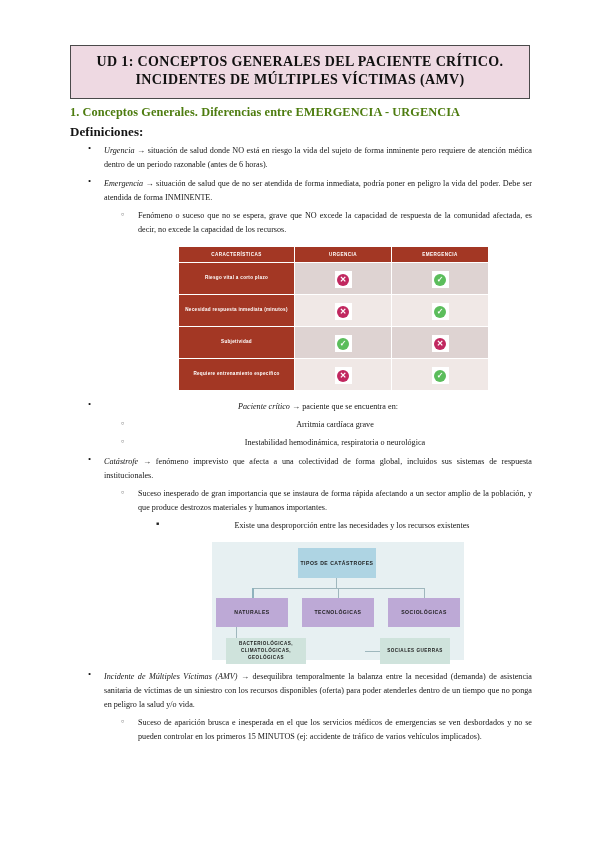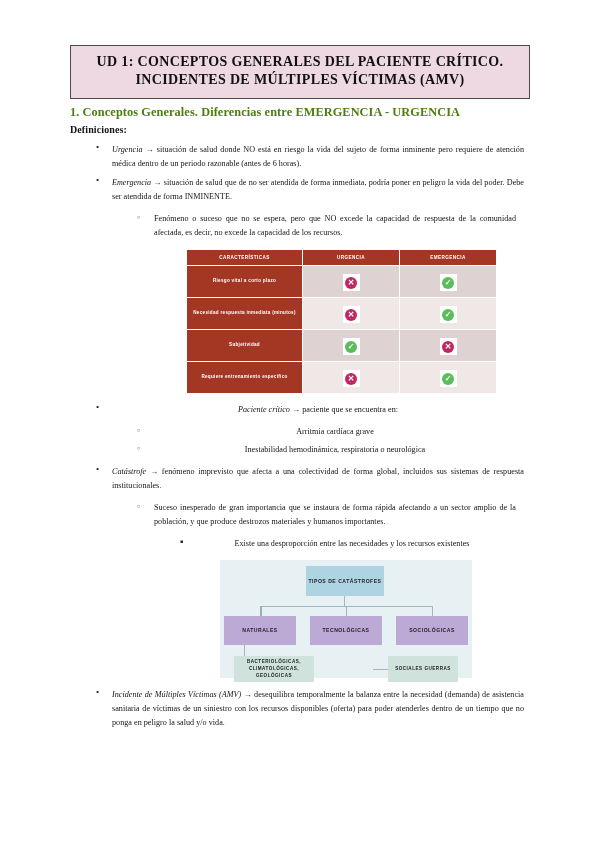--- a/index.html
+++ b/index.html
@@ -53,28 +53,28 @@
   }
 
   
   .body-flow {
     position: absolute;
     left: 70px;
     top: 124px;
     width: 462px;
   }
   .lead {
-    font-size: 10px;
+    font-size: 13px;
     font-weight: bold;
     margin: 0 0 4px 0;
     letter-spacing: 0.1px;
   }
 
   ul.lvl1, ul.lvl2, ul.lvl3 {
-    margin: 8px;
+    margin: 0;
     padding: 0;
     list-style: none;
   }
   ul.lvl1 > li {
     position: relative;
     padding-left: 34px;
     margin-bottom: 5px;
   }
   ul.lvl1 > li::before {
     content: "\2022";
@@ -266,21 +266,21 @@
       </li>
 
       <li>
         <div class="txt">
           <span class="term">Emergencia</span>
           <span>→</span>
           <span>situación de salud que de no ser atendida de forma inmediata, podría poner en peligro la vida del poder. Debe ser atendida de forma INMINENTE.</span>
         </div>
         <ul class="lvl2">
           <li>
-            <div class="txt">Fenómeno o suceso que no se espera, pero que NO excede la capacidad de respuesta de la comunidad afectada, es decir, no excede la capacidad de los recursos.</div>
+            <div class="txt">Fenómeno o suceso que no se espera, grave que NO excede la capacidad de respuesta de la comunidad afectada, es decir, no excede la capacidad de los recursos.</div>
           </li>
         </ul>
 
         <div class="cmp-wrap">
           <table class="cmp">
             <thead>
               <tr>
                 <th class="ch" style="width:116px">CARACTERÍSTICAS</th>
                 <th class="ch" style="width:97px">URGENCIA</th>
                 <th class="ch" style="width:97px">EMERGENCIA</th>
@@ -379,17 +379,22 @@
           <div class="fbox leaf l2">SOCIALES GUERRAS</div>
         </div>
       </li>
 
       <li>
         <div class="txt">
           <span class="term">Incidente de Múltiples Víctimas (AMV)</span>
           <span>→</span>
           <span>desequilibra temporalmente la balanza entre la necesidad (demanda) de asistencia sanitaria de víctimas de un siniestro con los recursos disponibles (oferta) para poder atenderles dentro de un tiempo que no ponga en peligro la salud y/o vida.</span>
         </div>
+        <ul class="lvl2">
+          <li>
+            <div class="txt">Suceso de aparición brusca e inesperada en el que los servicios médicos de emergencias se ven desbordados y no se pueden controlar en los primeros 15 MINUTOS (ej: accidente de tráfico de varios vehículos implicados).</div>
+          </li>
+        </ul>
       </li>
 
     </ul>
   </div>
 </div>
 
 </body></html>

